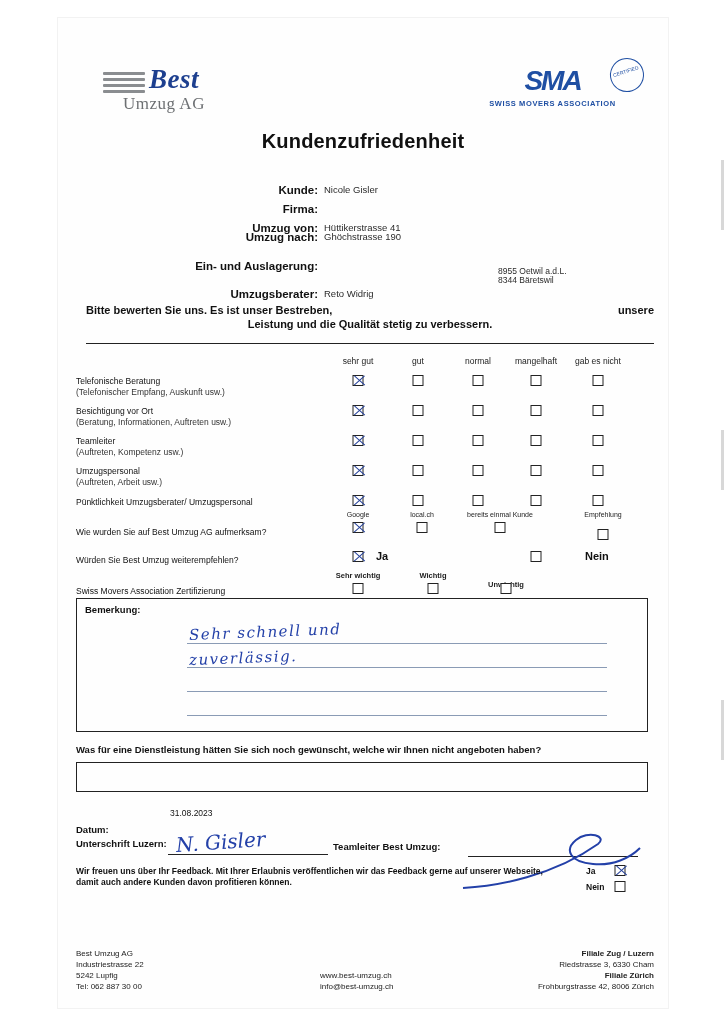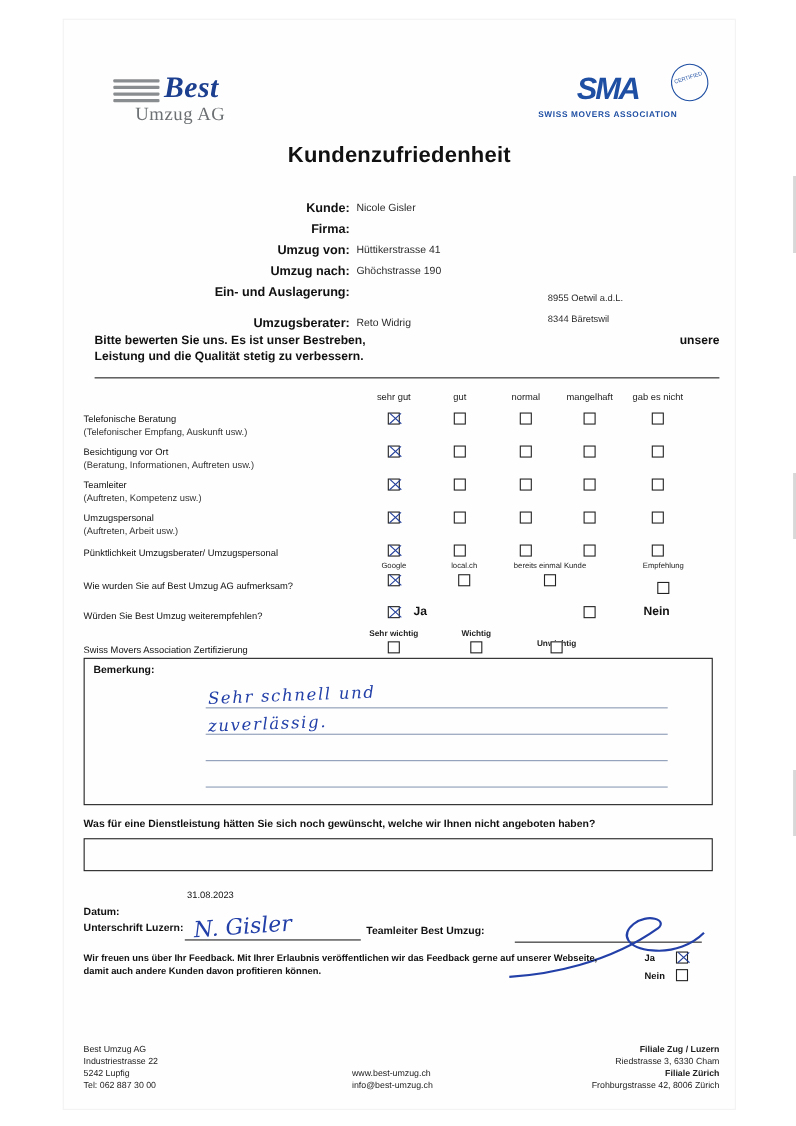--- a/index.html
+++ b/index.html
@@ -155,20 +155,21 @@
     position: absolute;
     left: 28px;
     right: 14px;
     top: 286px;
     font-size: 11px;
     font-weight: bold;
   }
   .appeal .l1 { display: block; }
   .appeal .l2 {
     display: block;
+    text-align: center;
     margin-top: 2px;
   }
   .appeal .l1-right {
     float: right;
   }
   .rule {
     position: absolute;
     left: 28px;
     right: 14px;
     top: 325px;
@@ -354,21 +355,21 @@
     <div class="field-row" style="top:166px;">
       <span class="field-label">Kunde:</span><span class="field-value">Nicole Gisler</span>
     </div>
     <div class="field-row" style="top:185px;">
       <span class="field-label">Firma:</span><span class="field-value"></span>
     </div>
     <div class="field-row" style="top:204px;">
       <span class="field-label">Umzug von:</span><span class="field-value">Hüttikerstrasse 41</span>
       <span class="field-extra">8955 Oetwil a.d.L.</span>
     </div>
-    <div class="field-row" style="top:223px;">
+    <div class="field-row" style="top:213px;">
       <span class="field-label">Umzug nach:</span><span class="field-value">Ghöchstrasse 190</span>
       <span class="field-extra">8344 Bäretswil</span>
     </div>
     <div class="field-row" style="top:242px;">
       <span class="field-label">Ein- und Auslagerung:</span><span class="field-value"></span>
     </div>
     <div class="field-row" style="top:270px;">
       <span class="field-label">Umzugsberater:</span><span class="field-value">Reto Widrig</span>
     </div>
 

